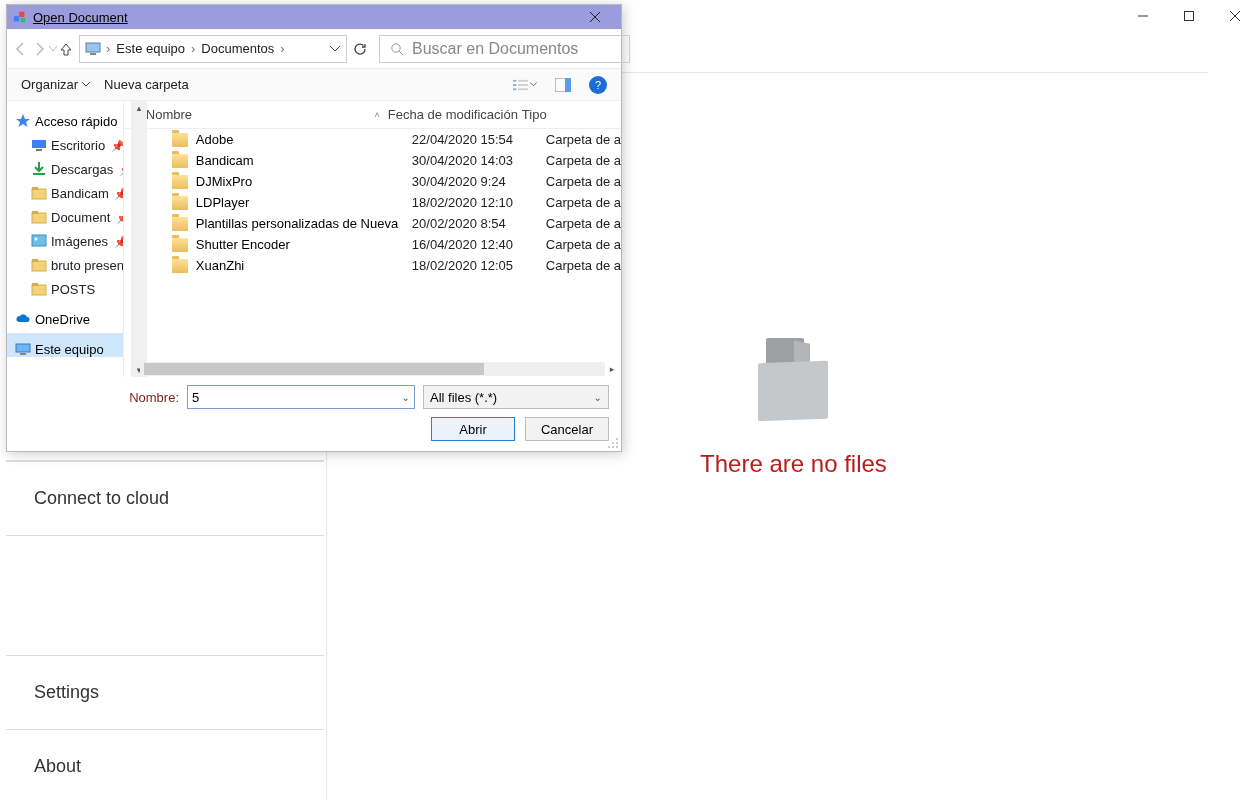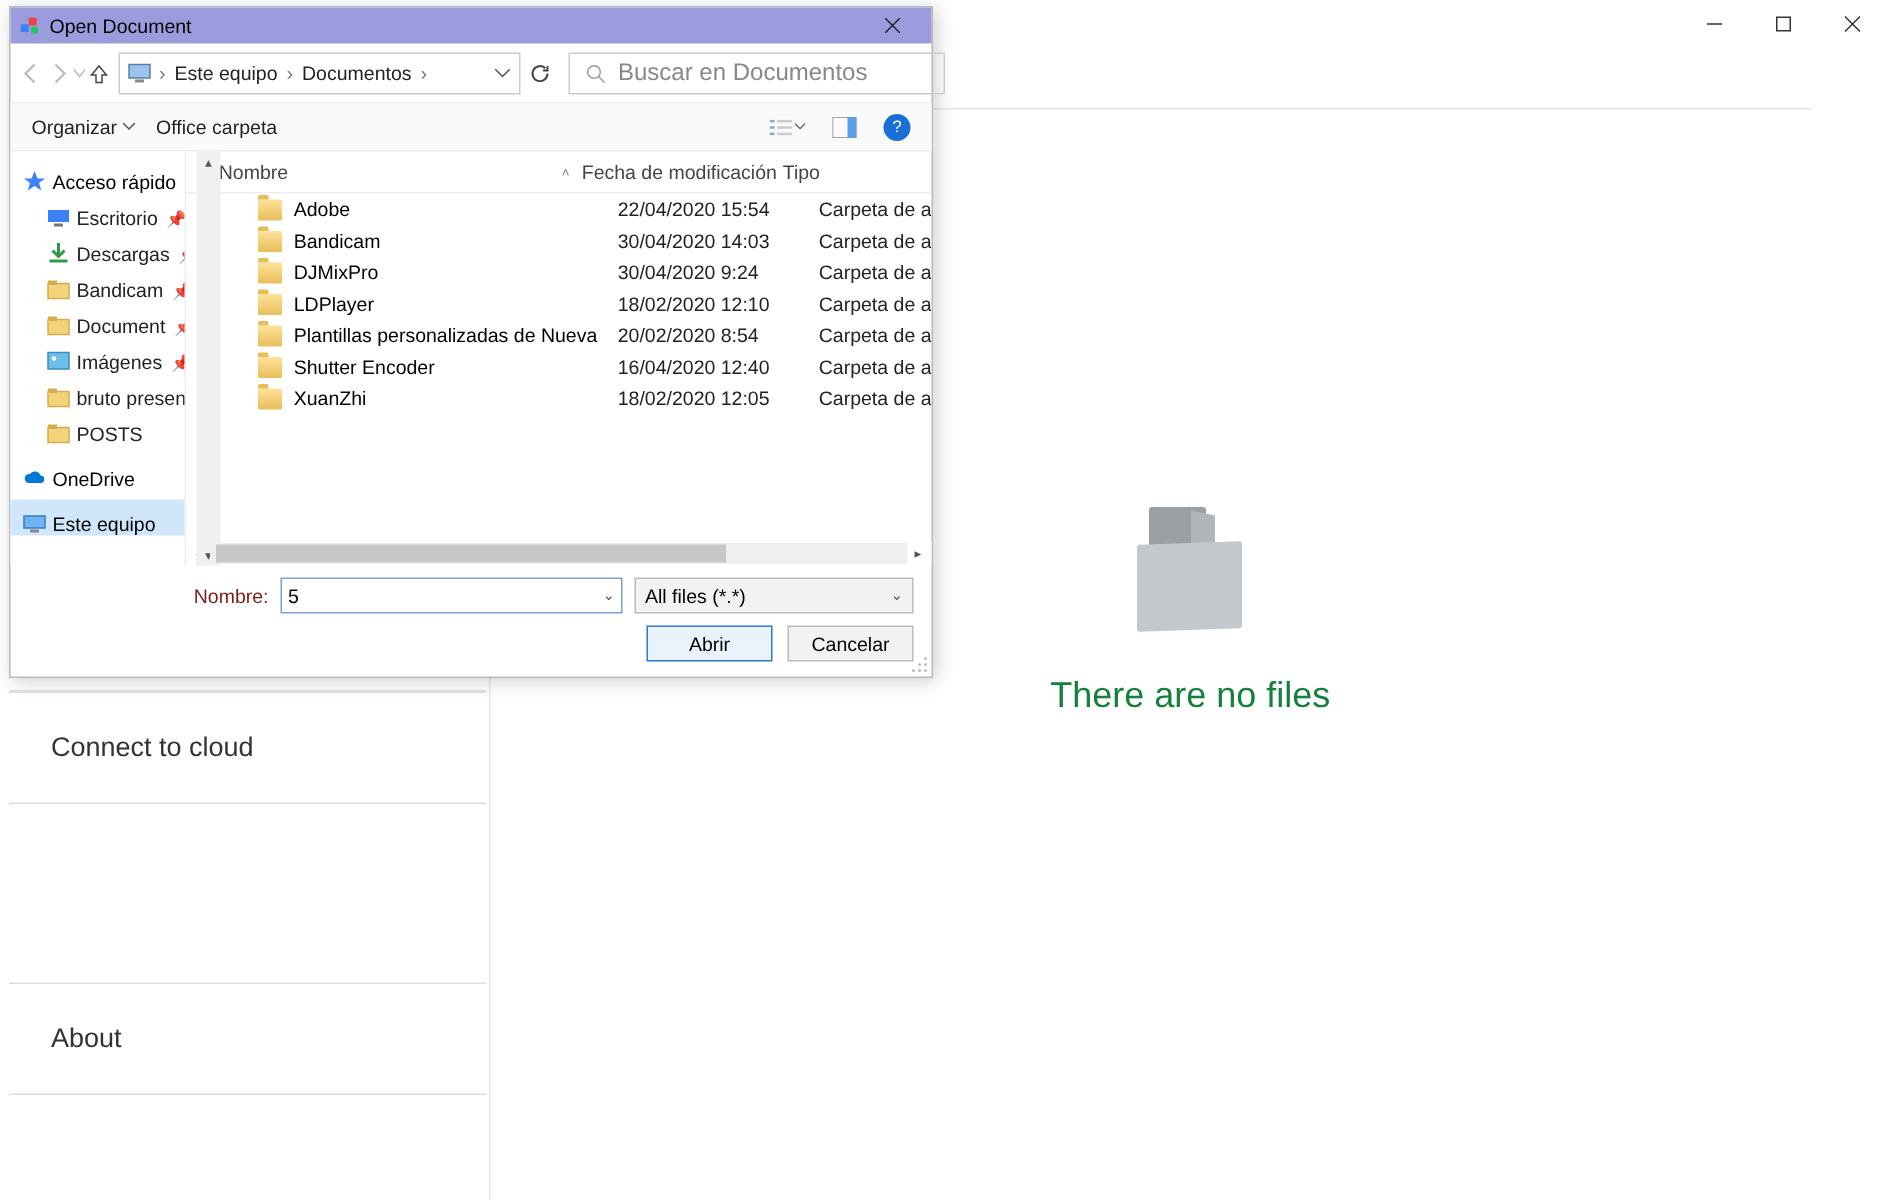--- a/index.html
+++ b/index.html
@@ -11,29 +11,29 @@
 .wc-btn { width: 46px; height: 32px; display: flex; align-items: center; justify-content: center; color: #333; cursor: pointer; }
 .wc-btn svg { width: 12px; height: 12px; }
 
 .app-left { position: absolute; left: 6px; top: 460px; width: 318px; }
 .panel-item { border-top: 1px solid #ddd; padding: 26px 28px; font-size: 18px; color: #333; cursor: pointer; }
 .panel-item:last-child { border-bottom: 1px solid #ddd; }
 .app-left-top { border-top: 1px solid #ddd; }
 
 .main-area { position: absolute; left: 326px; top: 32px; right: 0; bottom: 0; border-left: 1px solid #e6e6e6; background:#fff; }
 .main-inner { margin: 40px 50px 0 52px; border-top: 1px solid #e6e6e6; height: 670px; display:flex; align-items:center; justify-content:center; flex-direction:column; gap:24px; }
-.nofiles-msg { font-size: 24px; color: #15803d; }
+.nofiles-msg { font-size: 24px; color: #b91c1c; }
 .folder-illus { width: 72px; height: 88px; position: relative; }
 .folder-illus .back { position:absolute; left:8px; top:0; width:38px; height:78px; background:#9da0a3; border-radius:2px; }
 .folder-illus .front { position:absolute; left:0; top:24px; width:70px; height:58px; background:#c5c8ca; border-radius:2px; transform: skewY(-2deg); }
 .folder-illus .side { position:absolute; left:36px; top:4px; width:16px; height:74px; background:#b3b6b8; transform: skewY(12deg); }
 
 
 .dialog { position: absolute; left: 6px; top: 4px; width: 616px; background: #fff; border: 1px solid #b9b9b9; box-shadow: 2px 2px 12px rgba(0,0,0,.2); }
-.dlg-title { height: 24px; background: #9b9cdd; display:flex; align-items:center; padding: 0 6px; color:#000; }
+.dlg-title { height: 24px; background: #9b9cdd; display:flex; align-items:center; padding: 0 6px; color:#000;text-decoration:underline; }
 .dlg-title .t-icon { width:14px; height:14px; margin-right:6px; }
 .dlg-title .title-txt { flex:1; }
 .dlg-title .close { width: 40px; height: 24px; display:flex; align-items:center; justify-content:center; cursor:pointer; }
 
 .dlg-nav { height: 40px; display:flex; align-items:center; padding: 0 6px; gap:2px; border-bottom: 1px solid #eee; }
 .nav-btn { width:26px; height:26px; display:flex; align-items:center; justify-content:center; color:#999; cursor:pointer; }
 .nav-btn.en { color:#333; }
 .crumb-box { flex:0 0 268px; height:28px; border:1px solid #ccc; display:flex; align-items:center; padding:0 4px; gap:2px; margin-left:4px; background:#fff; }
 .crumb-box .cicon { width:18px; height:18px; }
 .crumb-box span { padding: 0 2px; color:#222; white-space:nowrap; }
@@ -126,20 +126,21 @@
           <div class="front"></div>
       </div>
       <div class="nofiles-msg">There are no files</div>
     </div>
   </div>
 
   <div class="app-left">
     <div class="app-left-top"></div>
     <div class="panel-item">Connect to cloud</div>
     <div style="height:120px; border-top:1px solid #ddd;"></div>
+    <div class="panel-item">Settings</div>
     <div class="panel-item">About</div>
   </div>
 
   <div class="dialog">
     <div class="dlg-title">
       <svg class="t-icon" viewBox="0 0 16 16">
         <rect x="1" y="7" width="6" height="6" fill="#3b82f6"></rect>
           <rect x="7" y="2" width="6" height="6" fill="#ef4444"></rect>
           <rect x="9" y="9" width="5" height="5" fill="#22c55e"></rect>
       </svg>
@@ -203,21 +204,21 @@
       </div>
     </div>
 
     <div class="dlg-toolbar">
       <div class="tb-btn">
         <span>Organizar</span>
         <svg width="8" height="5" viewBox="0 0 8 5">
             <path d="M0 0 L4 4 L8 0" fill="none" stroke="#555"></path>
           </svg>
       </div>
-      <div class="tb-btn">Office carpeta</div>
+      <div class="tb-btn">Nueva carpeta</div>
       <div class="tb-spacer"></div>
       <div class="tb-icon">
         <svg width="18" height="14" viewBox="0 0 18 14">
             <rect x="0" y="1" width="4" height="2" fill="#8aa9d4"></rect>
             <rect x="6" y="1" width="12" height="2" fill="#ccc"></rect>
             <rect x="0" y="6" width="4" height="2" fill="#8aa9d4"></rect>
             <rect x="6" y="6" width="12" height="2" fill="#ccc"></rect>
             <rect x="0" y="11" width="4" height="2" fill="#8aa9d4"></rect>
             <rect x="6" y="11" width="12" height="2" fill="#ccc"></rect>
           </svg>

